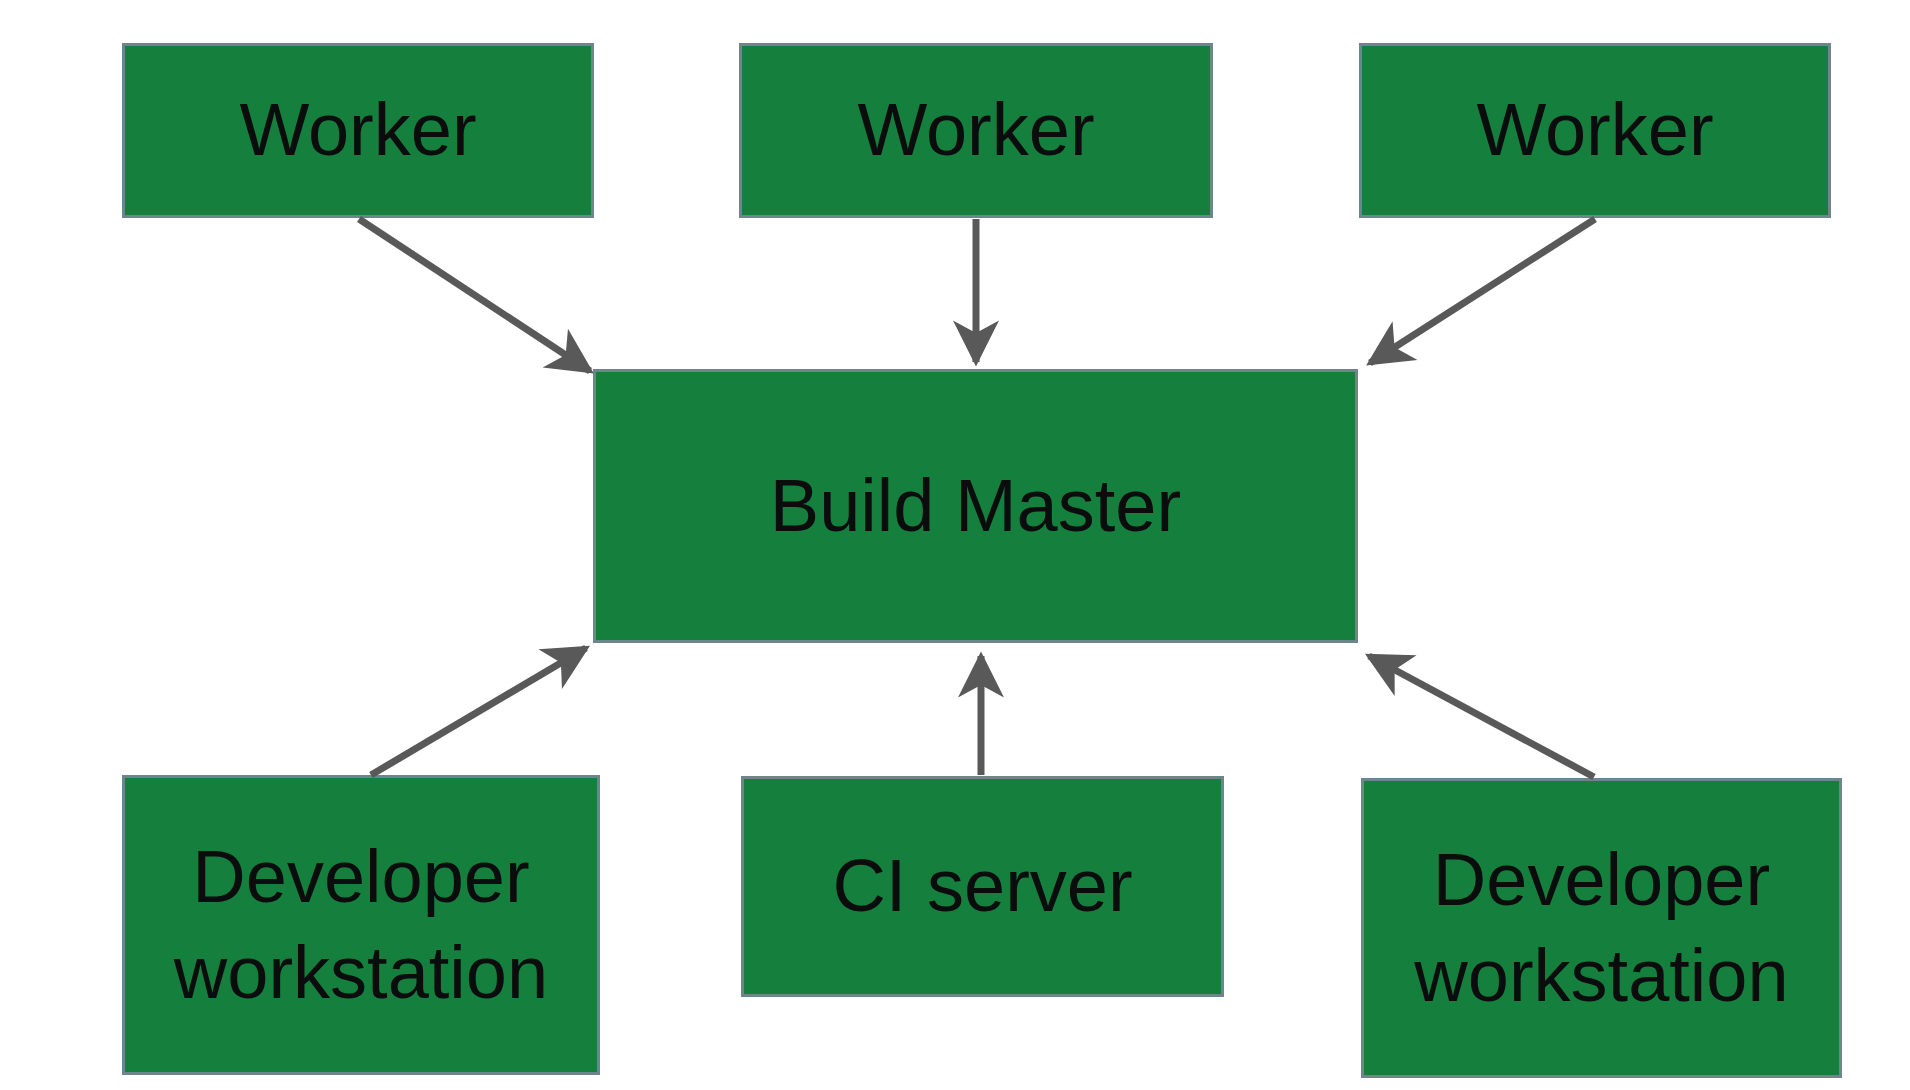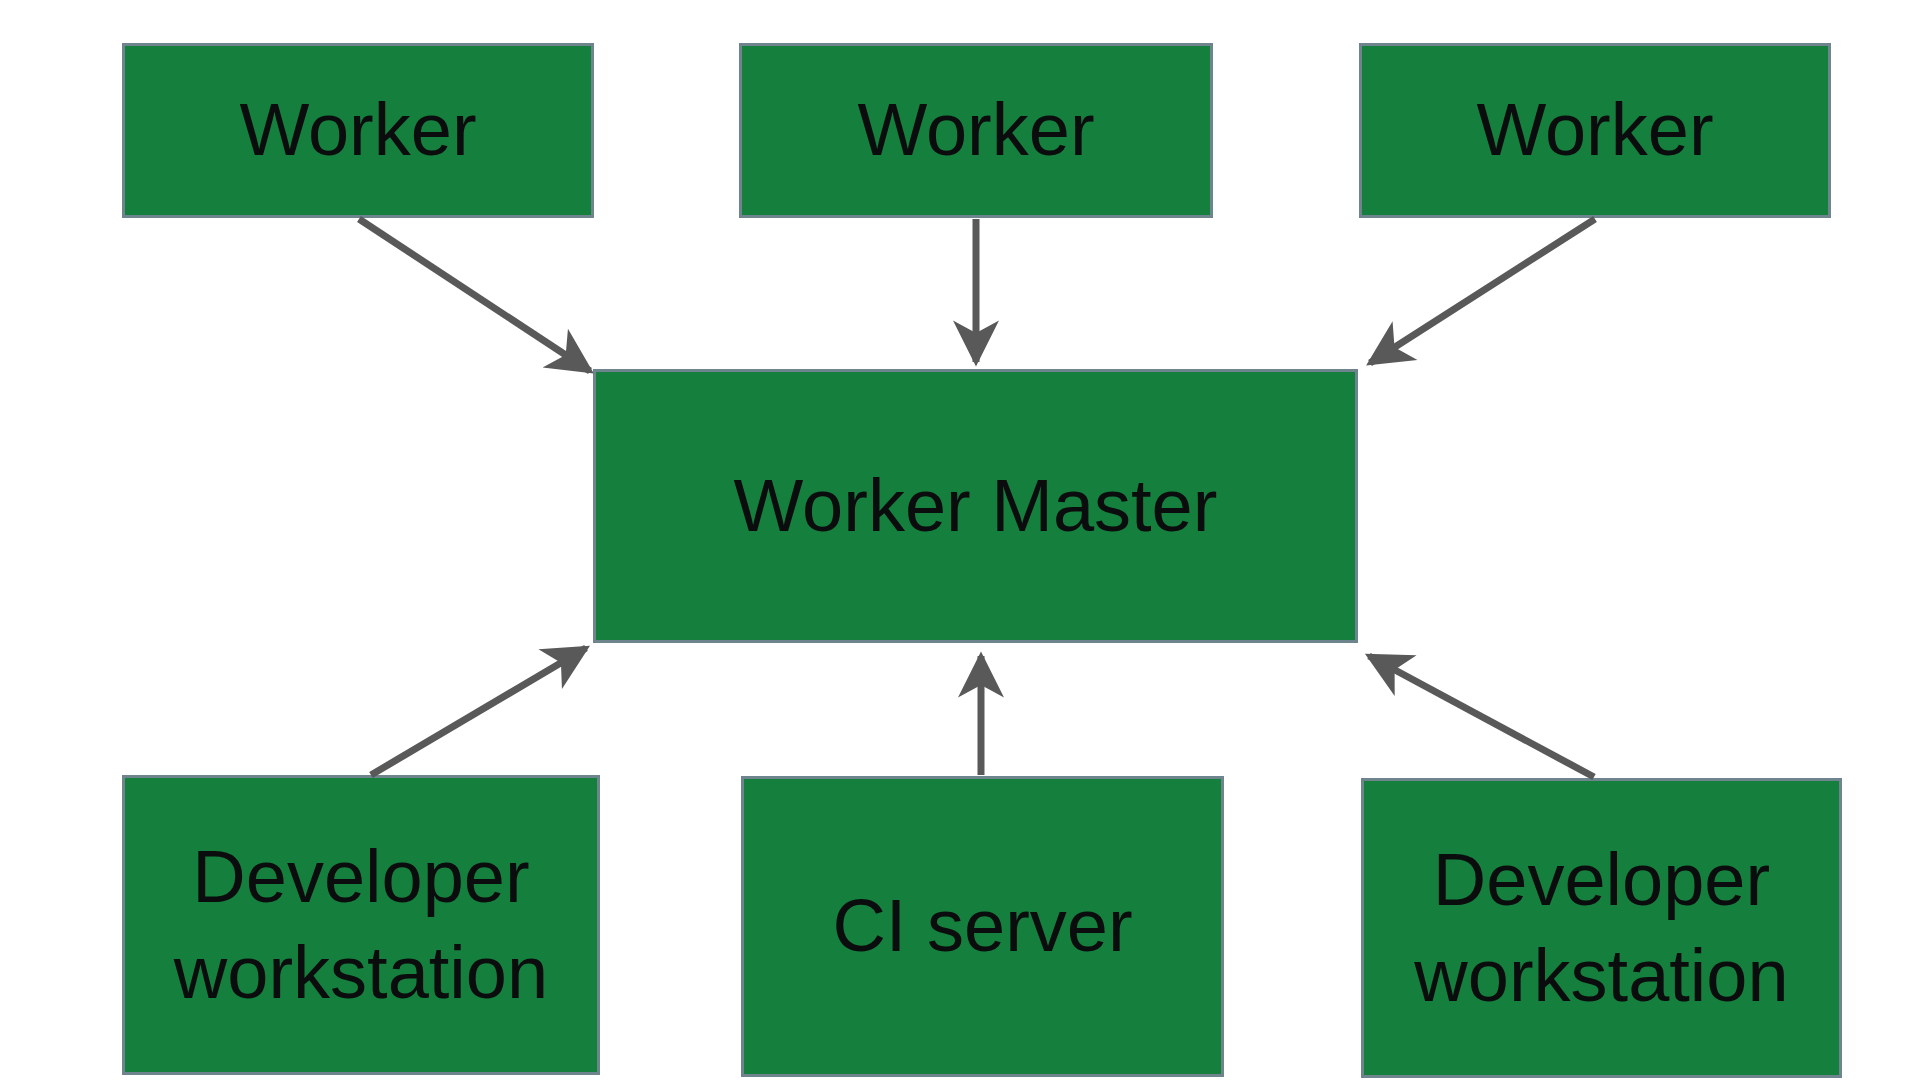--- a/index.html
+++ b/index.html
@@ -33,21 +33,21 @@
     padding: 0 10px;
   }
   
   .worker-1 { left: 122px; top: 43px;  width: 472px; height: 175px; }
   .worker-2 { left: 739px; top: 43px;  width: 474px; height: 175px; }
   .worker-3 { left: 1359px; top: 43px; width: 472px; height: 175px; }
   
   .build-master { left: 593px; top: 369px; width: 765px; height: 274px; }
   
   .dev-left  { left: 122px;  top: 775px; width: 478px; height: 300px; }
-  .ci-server { left: 741px;  top: 776px; width: 483px; height: 301px; }
+  .ci-server { left: 741px;  top: 776px; width: 483px; height: 221px; }
   .dev-right { left: 1361px; top: 778px; width: 481px; height: 300px; }
 
   .edges-layer {
     position: absolute;
     left: 0;
     top: 0;
     width: 1910px;
     height: 1090px;
     pointer-events: none;
   }
@@ -67,21 +67,21 @@
 
   <div class="node worker-2">
     <span class="label">Worker</span>
   </div>
 
   <div class="node worker-3">
     <span class="label">Worker</span>
   </div>
 
   <div class="node build-master">
-    <span class="label">Worker Master</span>
+    <span class="label">Build Master</span>
   </div>
 
   <div class="node dev-left">
     <span class="label">Developer workstation</span>
   </div>
 
   <div class="node ci-server">
     <span class="label">CI server</span>
   </div>
 

